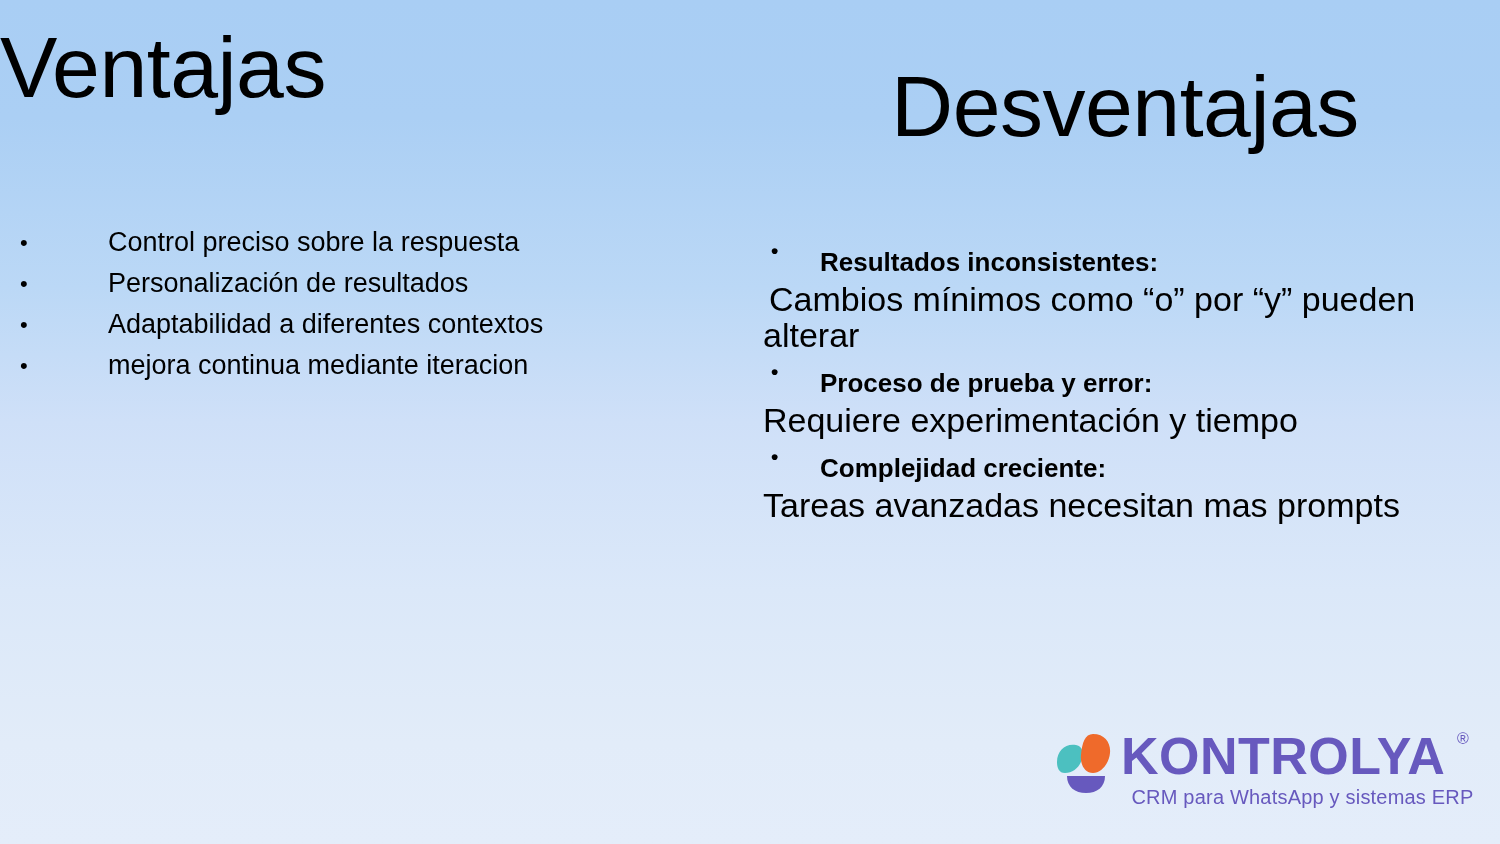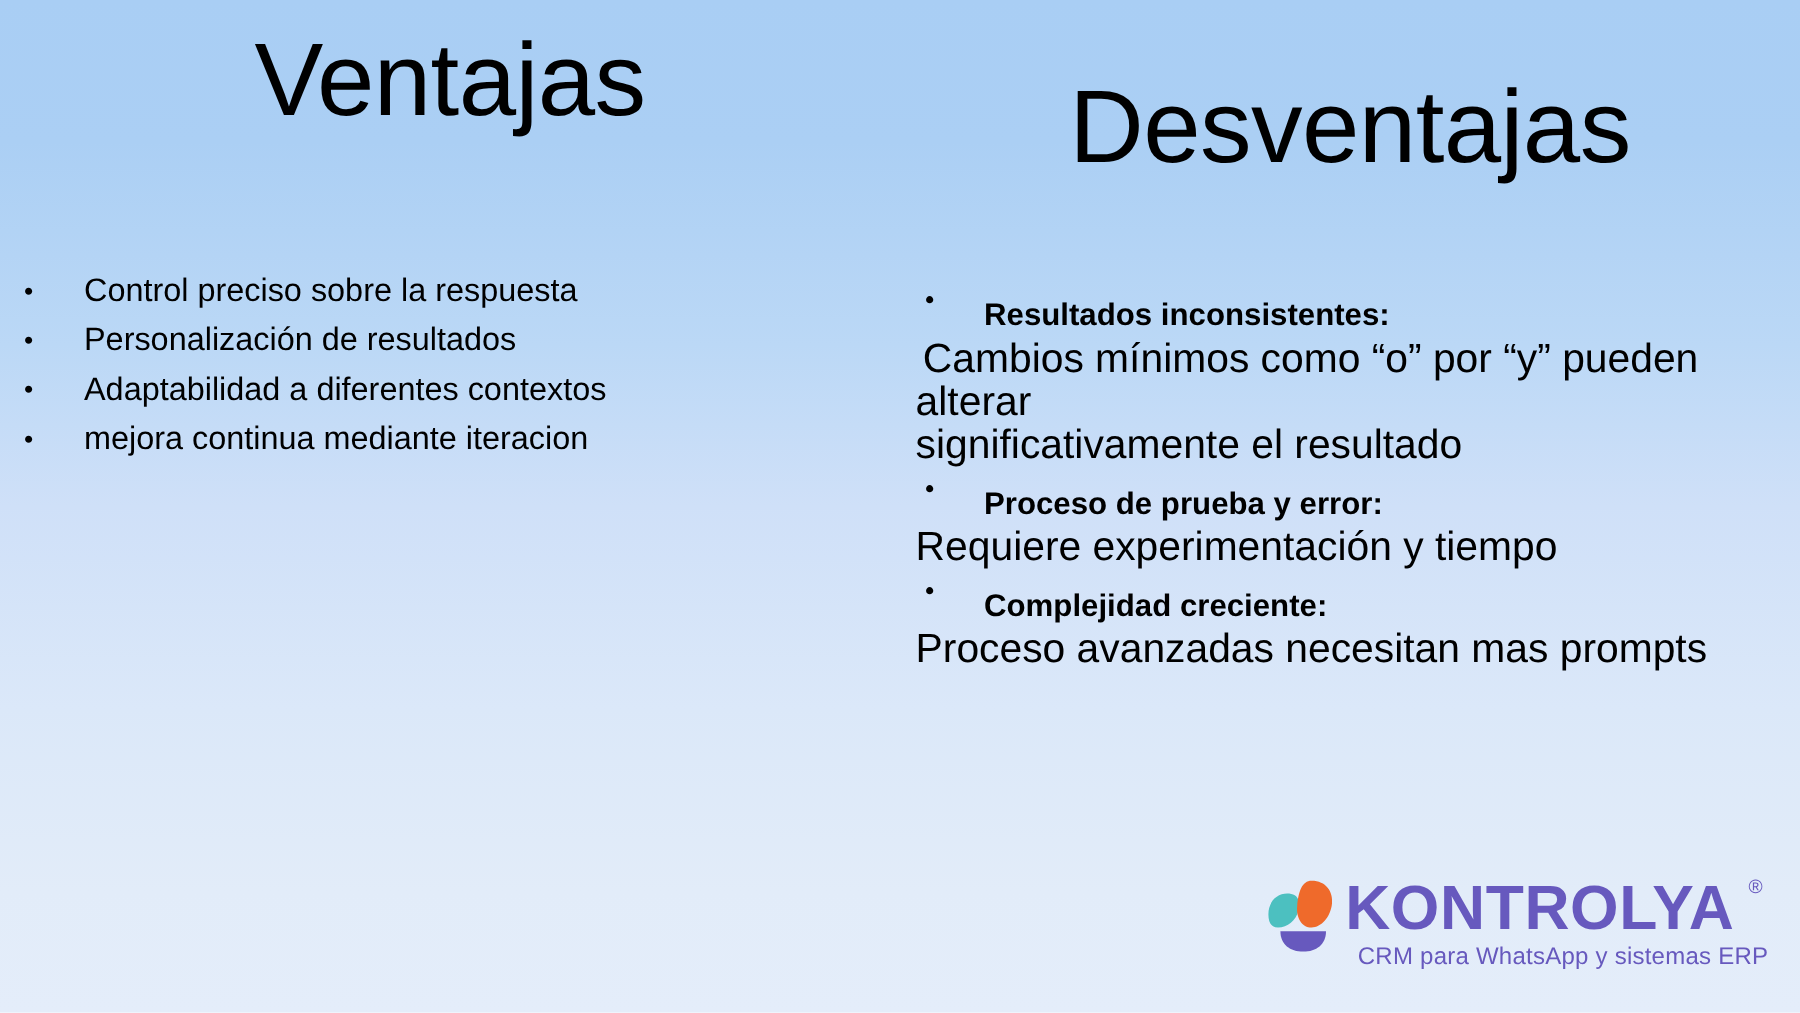--- a/index.html
+++ b/index.html
@@ -30,21 +30,21 @@
   .title {
     position: absolute;
     top: 24px;
     font-size: 86px;
     line-height: 1.0;
     font-weight: 400;
     color: #000000;
     letter-spacing: -0.5px;
     white-space: nowrap;
   }
-  #title-left  { left: 0;   width: 750px;  text-align: center; }
+  #title-left  { left: 0;   width: 750px;  }
   #title-right { left: 750px; width: 750px; text-align: center; margin-top: 39px; }
 
   
   #col-left {
     position: absolute;
     left: 0px;
     top: 222px;
     width: 720px;
   }
   .l-item {
@@ -56,21 +56,21 @@
   }
   .l-bullet {
     width: 70px;
     flex: 0 0 70px;
     text-align: left;
     padding-left: 20px;
     box-sizing: border-box;
     font-size: 22px;
     line-height: 41px;
   }
-  .l-text { flex: 1 1 auto; }
+  .l-text { flex: 1 1 auto; margin-left: 38px; }
 
   
   #col-right {
     position: absolute;
     left: 763px;
     top: 232px;
     width: 715px;
   }
   .r-head {
     display: flex;
@@ -164,33 +164,32 @@
 
   </div>
 
   <div id="col-right">
 
     <div class="r-head">
       <span class="r-bullet">•</span>
       <span class="r-head-text">Resultados inconsistentes:</span>
     </div>
     <div class="r-body indent"> Cambios mínimos como “o” por “y” pueden alterar</div>
-    <div class="r-body">significativamente el resultado</div>
 
     <div class="r-head">
       <span class="r-bullet">•</span>
       <span class="r-head-text">Proceso de prueba y error:</span>
     </div>
     <div class="r-body">Requiere experimentación y tiempo</div>
 
     <div class="r-head">
       <span class="r-bullet">•</span>
       <span class="r-head-text">Complejidad creciente:</span>
     </div>
-    <div class="r-body">Proceso avanzadas necesitan mas prompts</div>
+    <div class="r-body">Tareas avanzadas necesitan mas prompts</div>
 
   </div>
 
   <div id="logo">
 
     <div id="logo-mark">
       <svg viewBox="0 0 58 62" width="58" height="62" aria-hidden="true">
 
         <path d="M2 30 C2 18 11 11 21 13 C27 14 29 20 27 27 C25 35 18 41 10 41 C4 41 2 36 2 30 Z" fill="#4cc0c0"></path>
 

